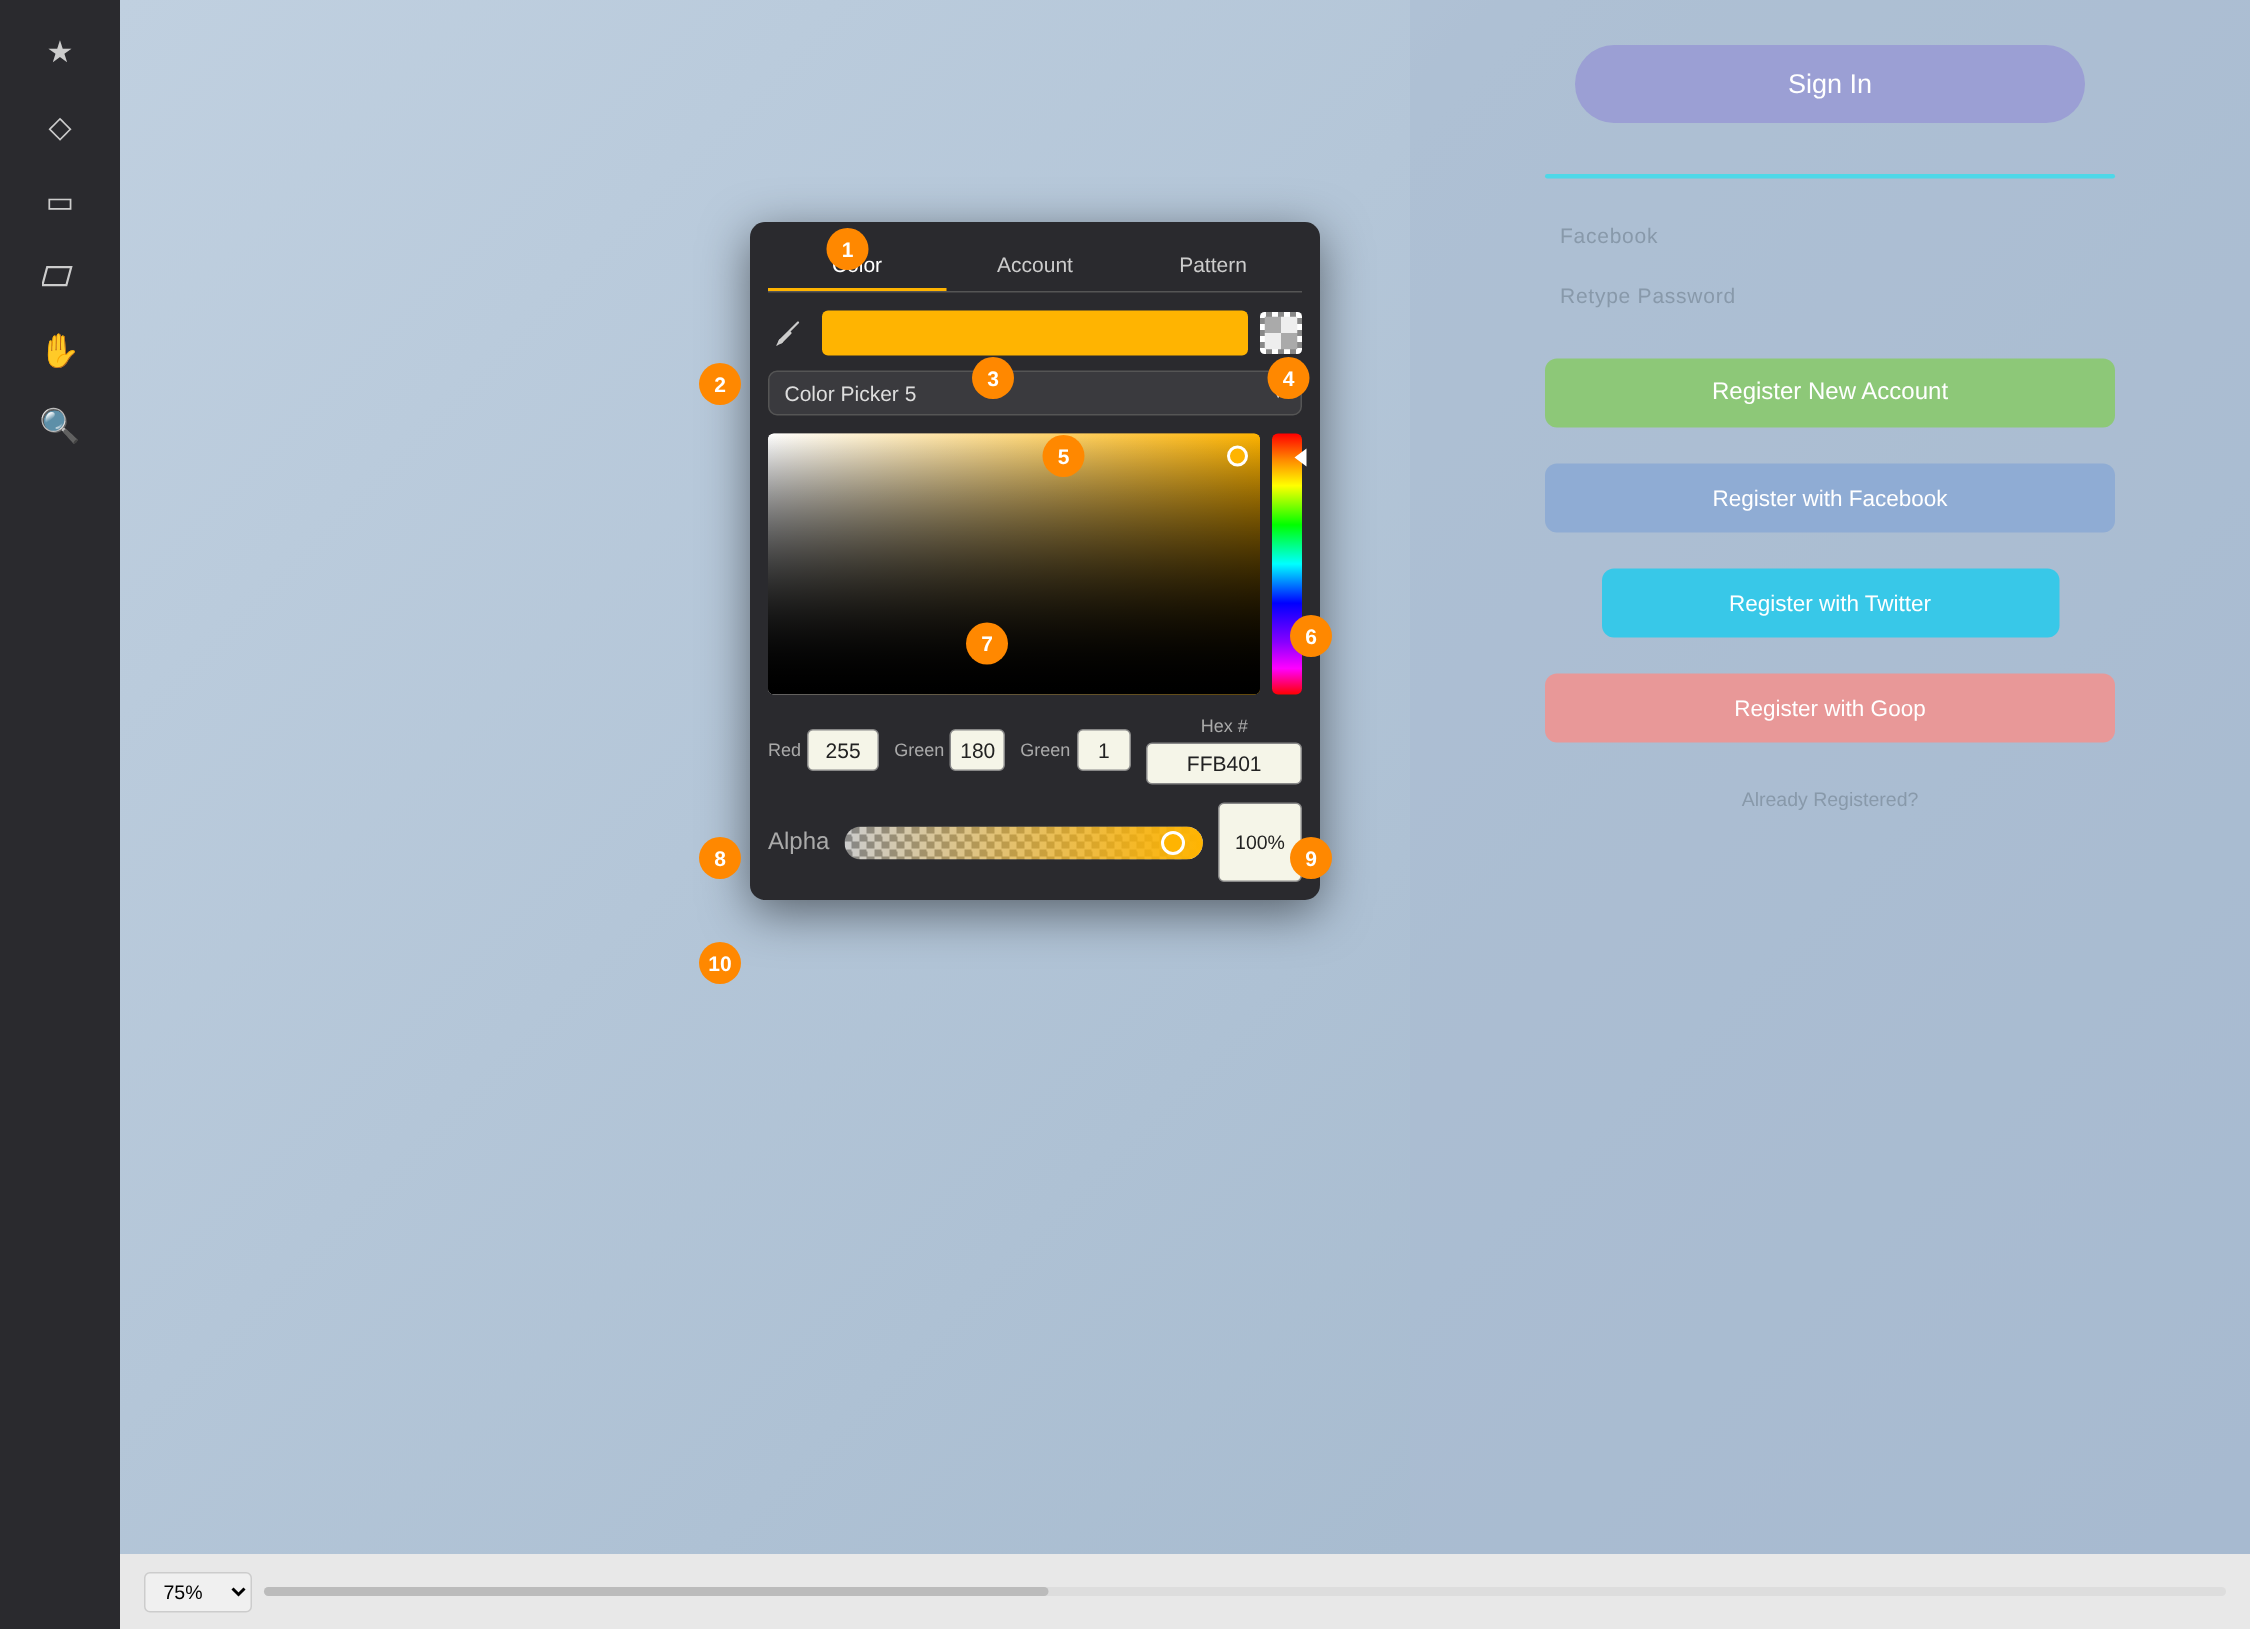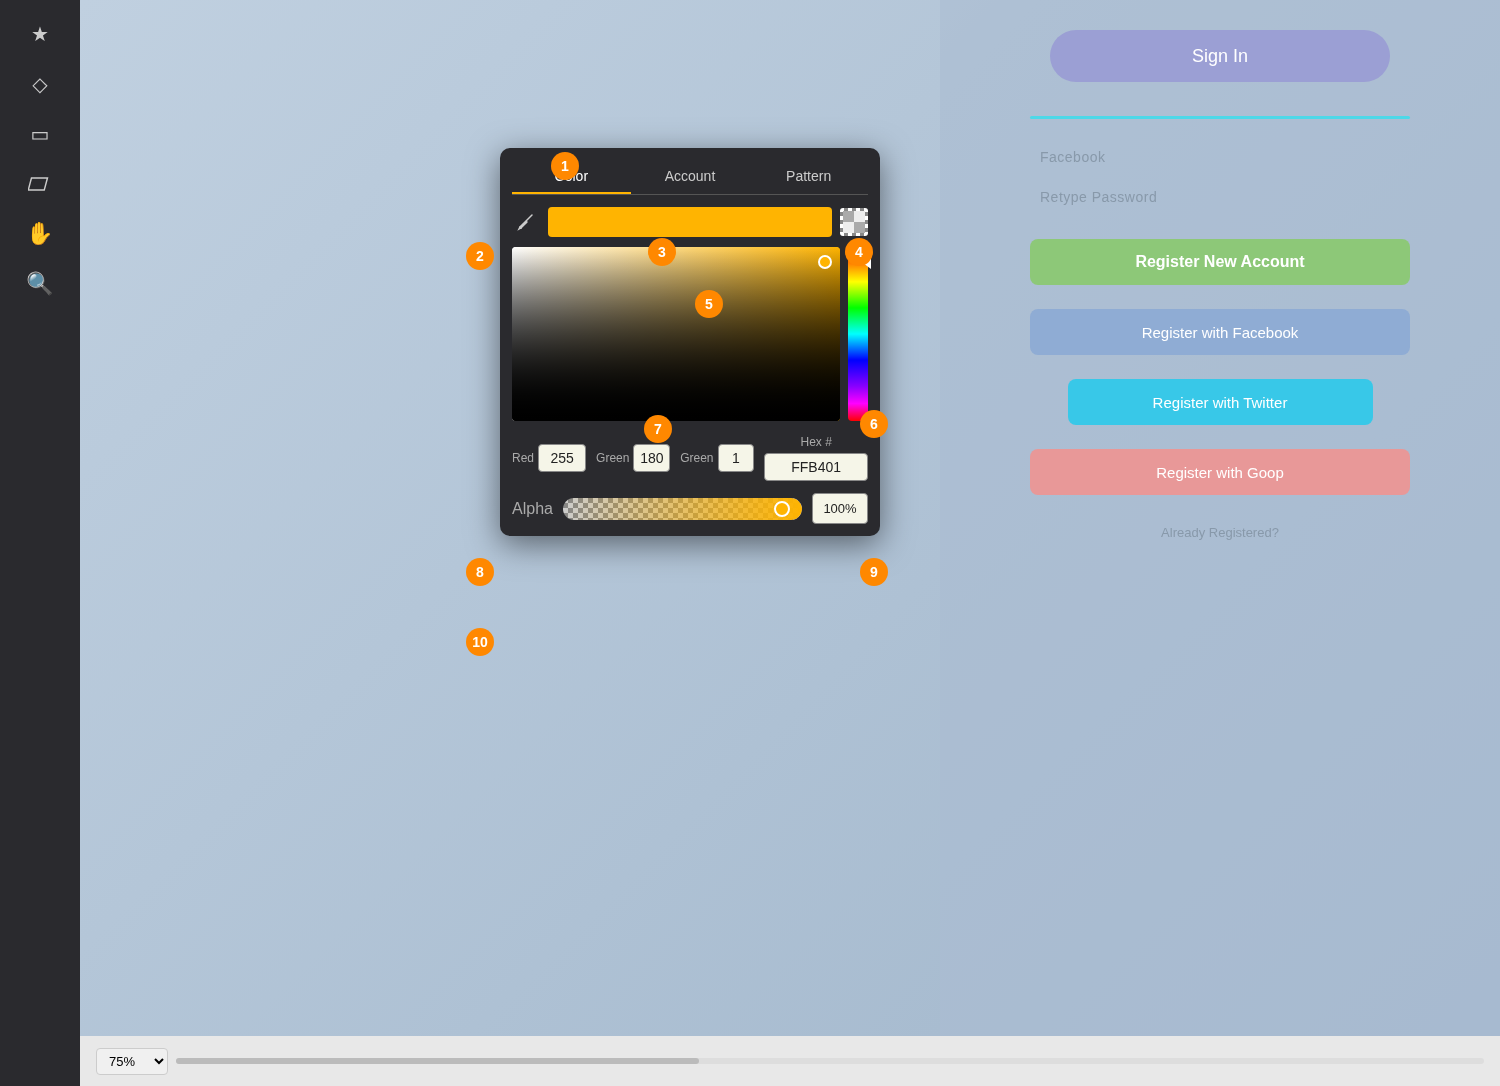--- a/index.html
+++ b/index.html
@@ -71,21 +71,20 @@
       background: #8dc878;
       border-radius: 8px;
       display: flex;
       align-items: center;
       justify-content: center;
       color: white;
       font-size: 16px;
       cursor: pointer;
       border: none;
       margin-top: 10px;
-      font-weight: bold;
     }
 
     .reg-fb-btn {
       width: 380px;
       height: 46px;
       background: #8facd4;
       border-radius: 8px;
       display: flex;
       align-items: center;
       justify-content: center;
@@ -462,21 +461,21 @@
       cursor: pointer;
       z-index: 2;
     }
 
     .cp-alpha-value {
       width: 56px;
       background: #f5f5e8;
       border: 1px solid #888;
       border-radius: 4px;
       text-align: center;
-      padding: 7px 0;
+      padding: 18px 0;
       font-size: 13px;
       color: #222;
     }
 
     
     .badge {
       position: absolute;
       width: 28px;
       height: 28px;
       border-radius: 50%;
@@ -565,20 +564,26 @@
     <div class="checkerboard-btn">
       <svg width="22" height="22" viewBox="0 0 22 22">
         <rect x="0" y="0" width="11" height="11" fill="#aaa"></rect>
         <rect x="11" y="11" width="11" height="11" fill="#aaa"></rect>
         <rect x="11" y="0" width="11" height="11" fill="#eee"></rect>
         <rect x="0" y="11" width="11" height="11" fill="#eee"></rect>
       </svg>
     </div>
   </div>
 
+  <div class="cp-picker-type">
+    <div class="cp-picker-select">
+      <span>Color Picker 5</span>
+      <span style="font-size:10px;">▼</span>
+    </div>
+  </div>
 
   <div class="cp-gradient-area">
     <div class="cp-gradient-canvas">
 
       <div style="position:absolute;inset:0;background:linear-gradient(to right,#fff,#ffb401);"></div>
       <div style="position:absolute;inset:0;background:linear-gradient(to bottom,rgba(0,0,0,0),#000);"></div>
       <div class="gradient-handle"></div>
     </div>
     <div class="cp-hue-strip">
       <div class="hue-handle"></div>

